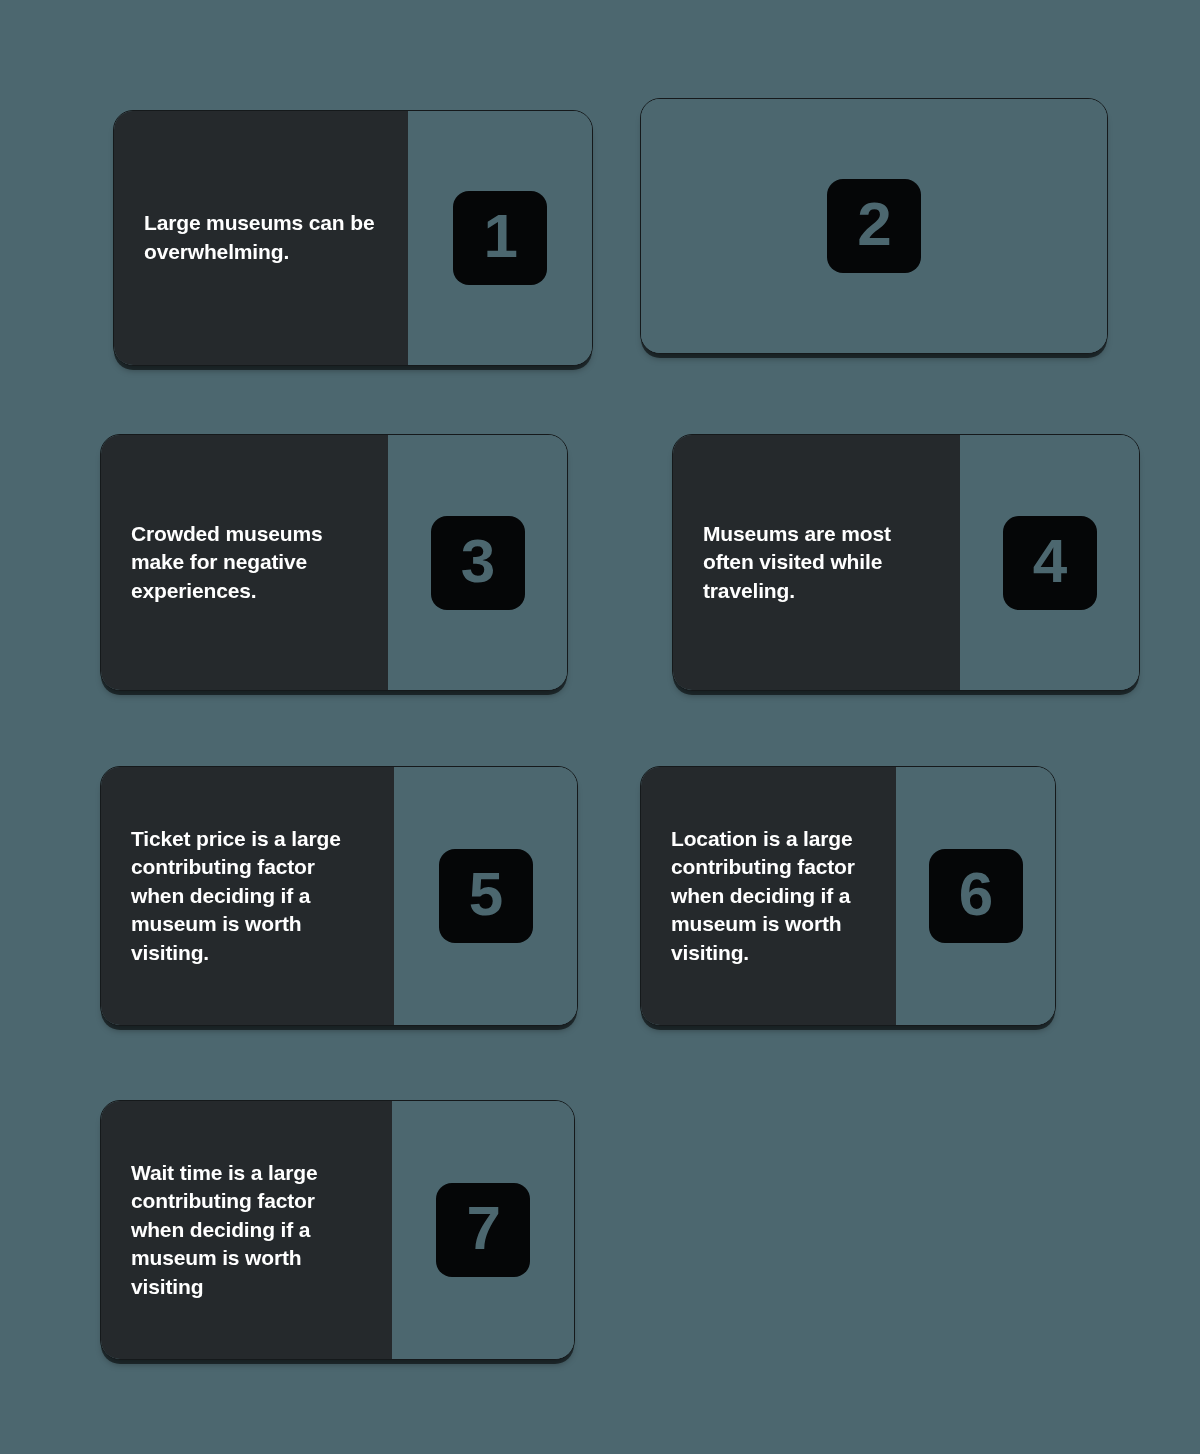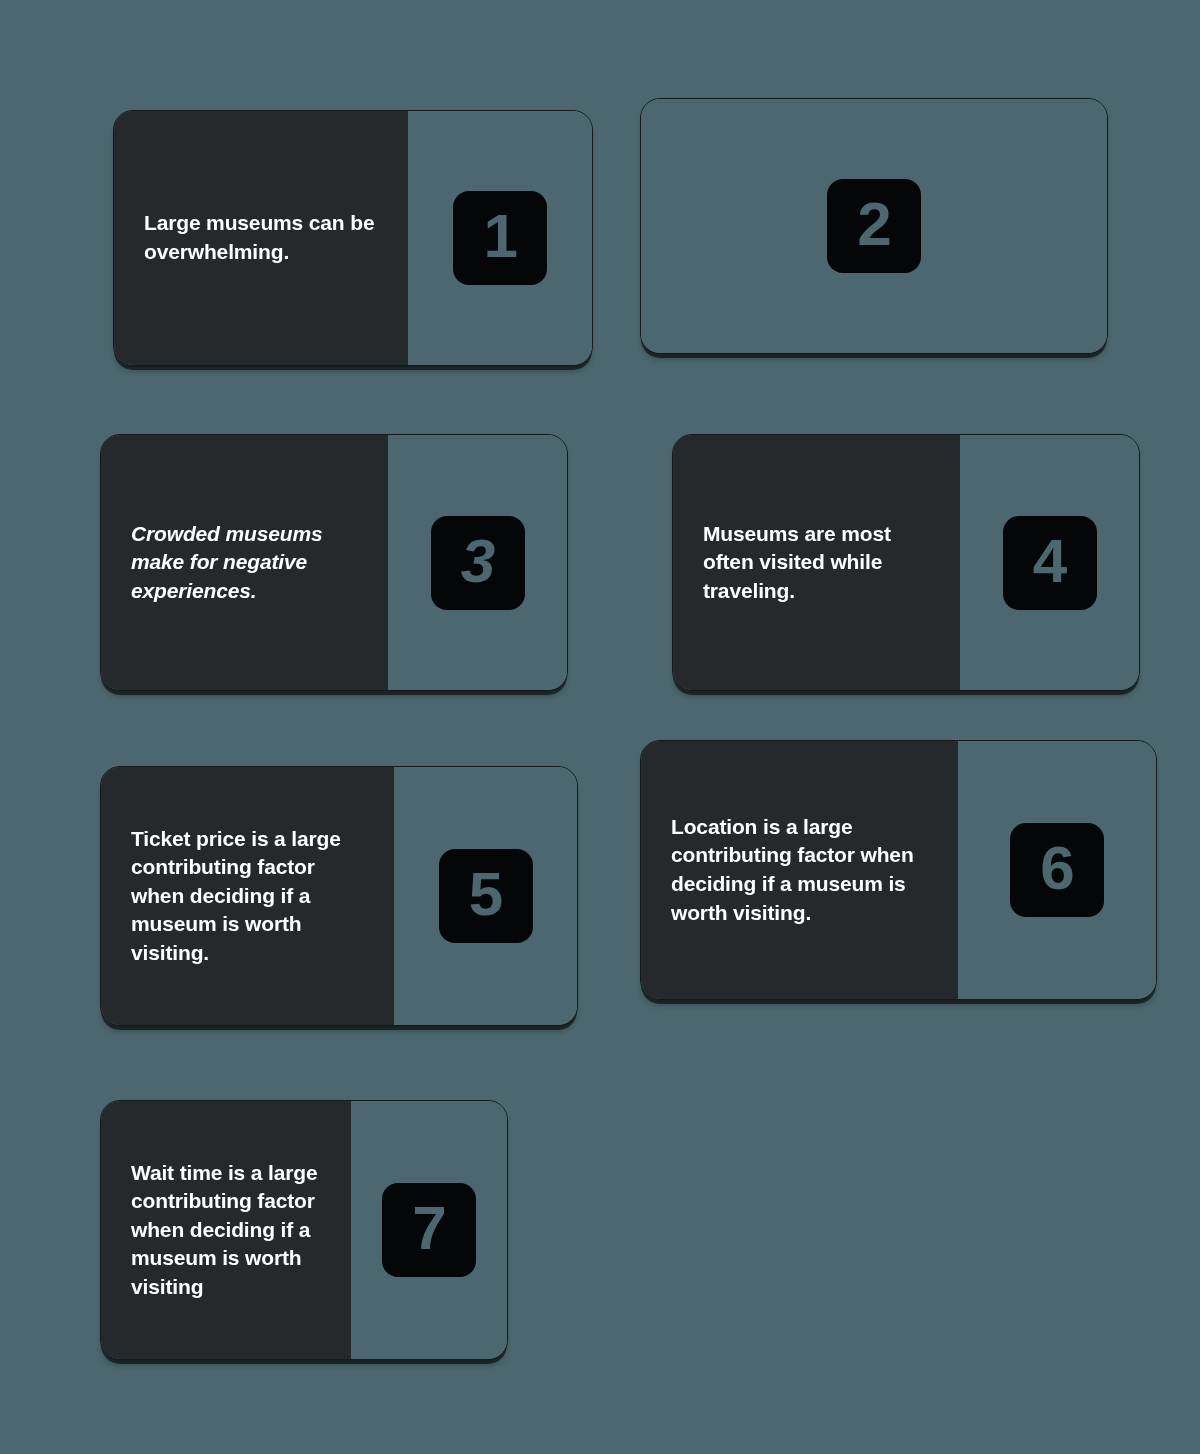--- a/index.html
+++ b/index.html
@@ -30,27 +30,27 @@
     border: 1.5px solid #15191b;
     border-radius: 20px;
     background: #4c676f;
     overflow: hidden;
     box-shadow: 0 5px 0 -1px rgba(0,0,0,0.55),
                 0 7px 7px -3px rgba(0,0,0,0.35);
   }
 
   
   .card.c1 { left: 113px; top: 98px;   width: 480px; height: 256px; margin-top: 12px; }
-  .card.c3 { left: 100px; top: 434px;  width: 468px; height: 257px; font-style: italic; }
+  .card.c3 { left: 100px; top: 434px;  width: 468px; height: 257px; }
   .card.c5 { left: 100px; top: 766px;  width: 478px; height: 260px; }
-  .card.c7 { left: 100px; top: 1100px; width: 408px; height: 260px; }
+  .card.c7 { left: 100px; top: 1100px; width: 475px; height: 260px; }
   
   .card.c2 { left: 640px; top: 98px;   width: 468px; height: 256px; }
   .card.c4 { left: 672px; top: 434px;  width: 468px; height: 257px; }
-  .card.c6 { left: 640px; top: 740px;  width: 517px; height: 260px; }
+  .card.c6 { left: 640px; top: 766px;  width: 416px; height: 260px; }
 
   
   .panel {
     background: #25292c;
     display: flex;
     align-items: center;
     flex: 0 0 61.6%;
     padding: 0 26px 0 30px;
   }
 

